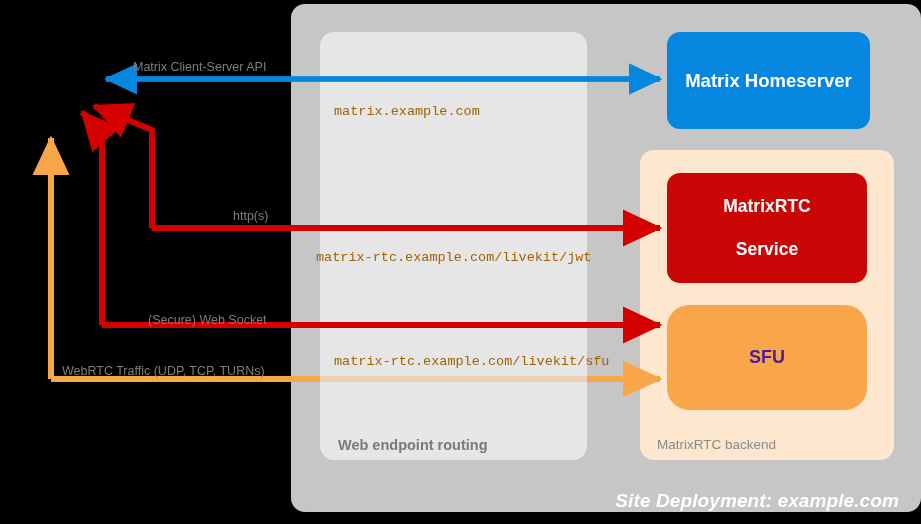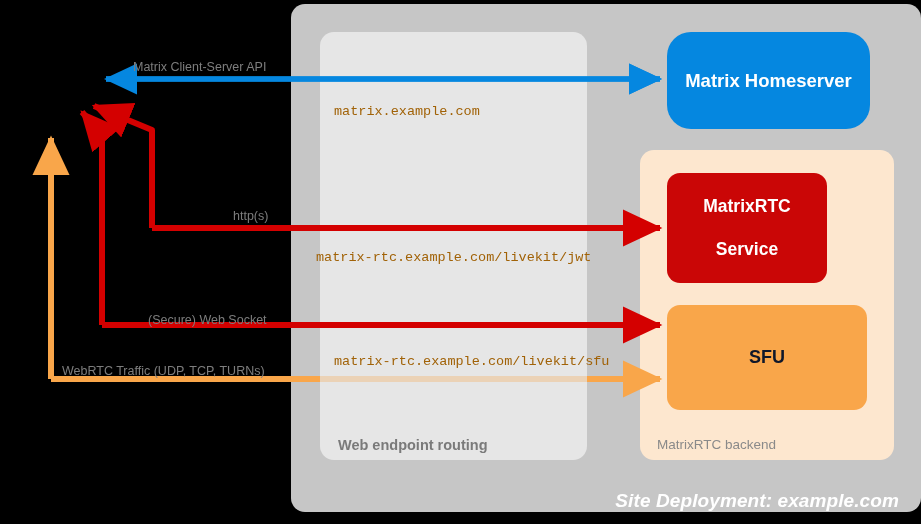--- a/index.html
+++ b/index.html
@@ -51,36 +51,36 @@
   #matrix-client{
     left:3px;top:31px;width:96px;height:96px;
     background:#0fa958;
     border-radius:50%;
     display:flex;align-items:center;justify-content:center;
     text-align:center;
     color:#ffffff;font-size:19px;font-weight:bold;line-height:1.12;
   }
   #homeserver{
     left:667px;top:32px;width:203px;height:97px;
-    background:#0587e0;border-radius:24px;
+    background:#0587e0;border-radius:13px;
     display:flex;align-items:center;justify-content:center;
     color:#ffffff;font-size:18.5px;font-weight:bold;
   }
   #authservice{
-    left:667px;top:173px;width:160px;height:110px;
+    left:667px;top:173px;width:200px;height:110px;
     background:#ca0606;border-radius:13px;
     display:flex;align-items:center;justify-content:center;
     text-align:center;
     color:#ffffff;font-size:17.5px;font-weight:bold;line-height:1.22;
   }
   #sfu{
     left:667px;top:305px;width:200px;height:105px;
-    background:#f9a64a;border-radius:13px;
+    background:#f9a64a;border-radius:22px;
     display:flex;align-items:center;justify-content:center;
-    color:#0f172a;font-size:18px;font-weight:bold;
+    color:#4c1d95;font-size:18px;font-weight:bold;
   }
 
   
   #wires{left:0;top:0;width:921px;height:524px;}
 
   
   .url{
     color:#a16207;
     font-family:"Liberation Mono","DejaVu Sans Mono",monospace;
     font-size:13.5px;

